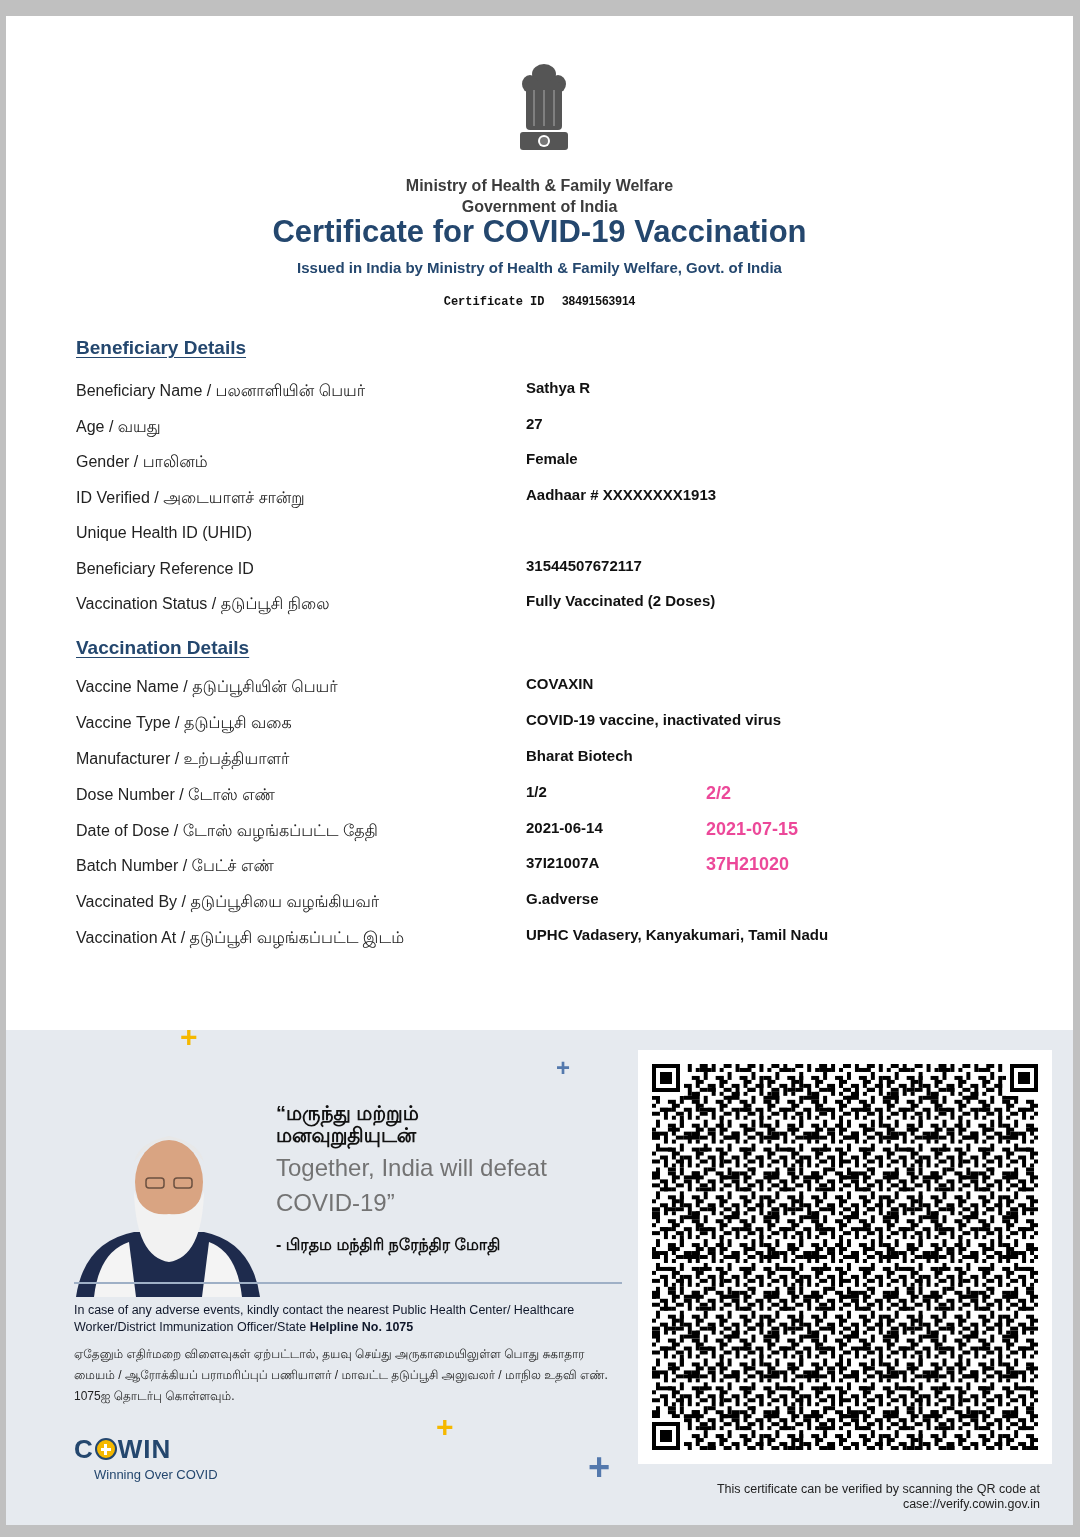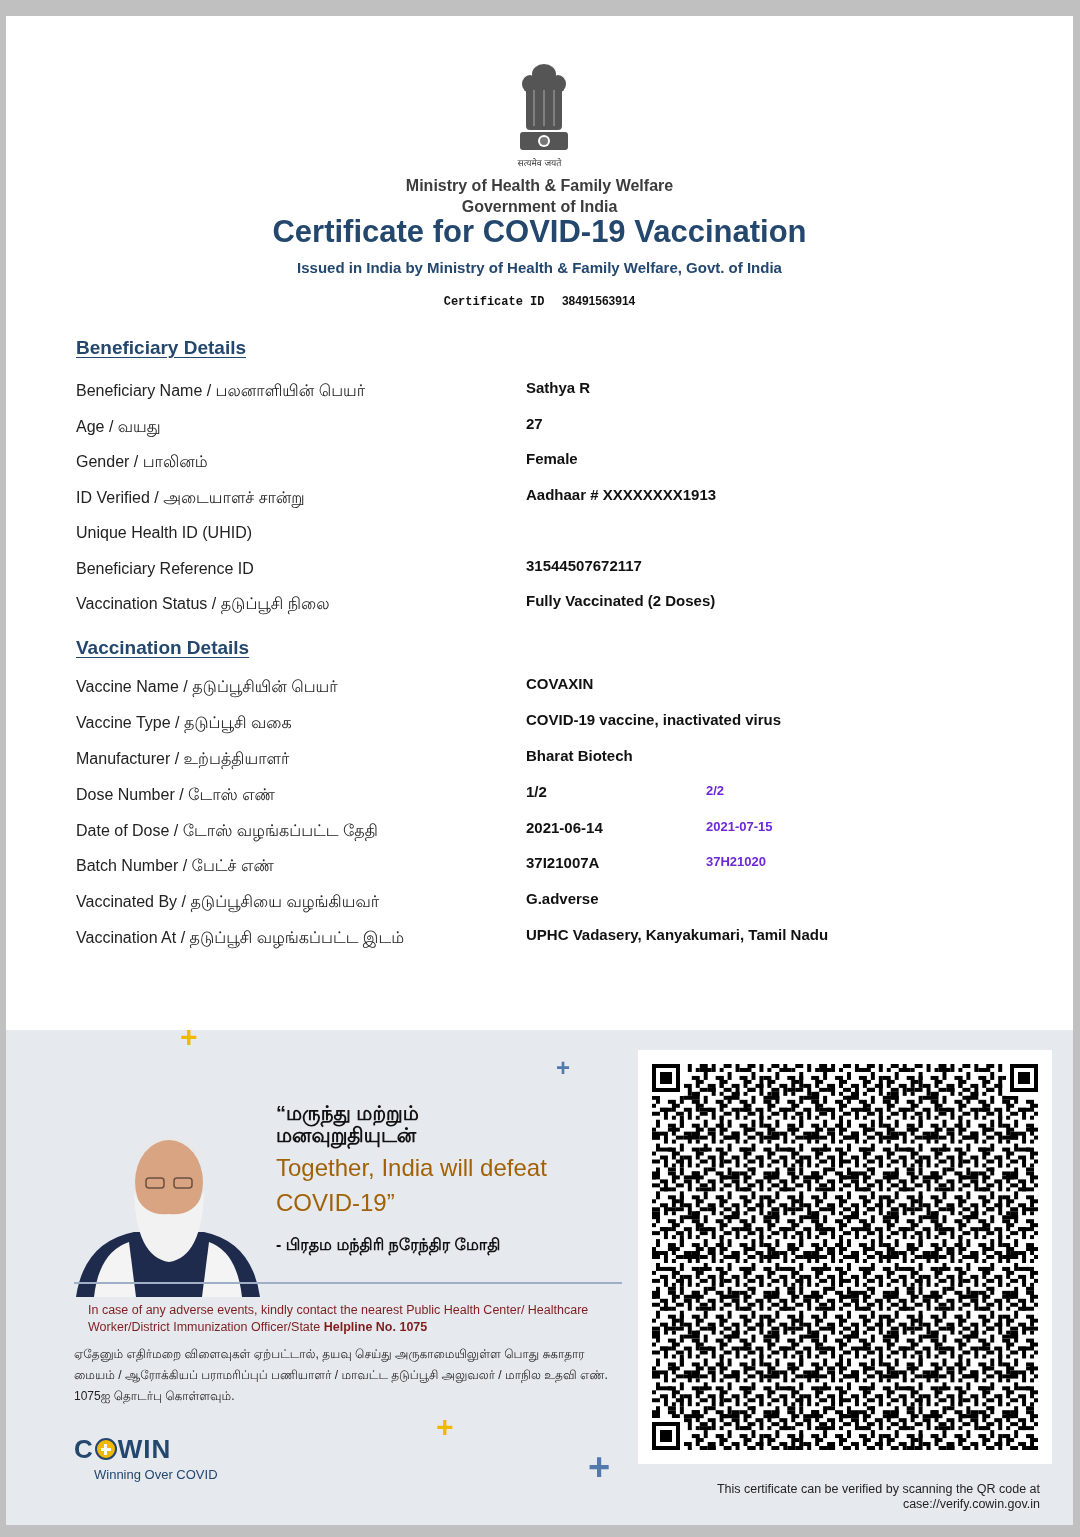--- a/index.html
+++ b/index.html
@@ -10,30 +10,30 @@
   .motto { position:absolute; left:0; width:1067px; top:140px; text-align:center; font-size:9px; color:#333; }
   .ministry { position:absolute; left:0; width:1067px; top:159px; text-align:center; font-size:16px; font-weight:bold; color:#3c3c3c; line-height:21px; }
   .title { position:absolute; left:0; width:1067px; top:198px; text-align:center; font-size:31px; font-weight:bold; color:#24476e; }
   .subtitle { position:absolute; left:0; width:1067px; top:243px; text-align:center; font-size:15px; font-weight:bold; color:#24476e; }
   .certid { position:absolute; left:0; width:1067px; top:278px; text-align:center; font-size:12px; font-weight:bold; color:#111; }
   .certid .lbl { margin-right:14px;font-family:Liberation Mono, monospace; }
   .section-title { position:absolute; left:70px; font-size:19px; font-weight:bold; color:#24476e; text-decoration:underline; text-underline-offset:3px;text-align:right; }
   .row { position:absolute; left:70px; width:960px; height:30px; }
   .row .label { position:absolute; left:0; top:0; font-size:16px; color:#222; white-space:nowrap; }
   .row .value { position:absolute; left:450px; top:-3px; font-size:15px; font-weight:bold; color:#111; white-space:nowrap; }
-  .row .value2 { position:absolute; left:630px; top:-3px; font-size:13px; font-weight:bold; color:#6d28d9; white-space:nowrap; }
+  .row .value2 { position:absolute; left:630px; top:-3px; font-size:18px; font-weight:bold; color:#ec4899; white-space:nowrap; }
   .bottom { position:absolute; left:0; top:1014px; width:1067px; height:495px; background:#e6eaef; }
   .plus { position:absolute; font-weight:bold; line-height:1; }
   .photo { position:absolute; left:68px; top:92px; width:190px; height:175px; }
   .quote { position:absolute; left:270px; top:72px; width:330px; }
   .quote .ta { font-size:20px; font-weight:bold; line-height:22px; color:#111; }
-  .quote .en { font-size:24px; line-height:35px; color:#a16207; margin-top:4px; }
+  .quote .en { font-size:24px; line-height:35px; color:#737373; margin-top:4px; }
   .quote .by { font-size:16px; font-weight:bold; color:#111; margin-top:16px; }
   .divider { position:absolute; left:68px; top:252px; width:548px; height:2px; background:#9fb0c6; }
-  .advice-en { position:absolute; left:68px; top:272px; width:540px; font-size:12.5px; line-height:17px; color:#7f1d1d;margin-left:14px; }
+  .advice-en { position:absolute; left:68px; top:272px; width:540px; font-size:12.5px; line-height:17px; color:#0f172a; }
   .advice-en b { font-weight:bold; }
   .advice-ta { position:absolute; left:68px; top:314px; width:540px; font-size:12px; line-height:21px; color:#222; }
   .cowin { position:absolute; left:68px; top:404px; }
   .cowin .logo { font-size:26px; font-weight:bold; color:#24476e; letter-spacing:1px; }
   .cowin .logo .o { display:inline-block; width:22px; height:22px; border-radius:50%; background:#f5b800; border:2px solid #24476e; vertical-align:-2px; position:relative; box-sizing:border-box; margin:0 1px; }
   .cowin .logo .o:before { content:""; position:absolute; left:4px; top:8px; width:10px; height:3px; background:#fff; }
   .cowin .logo .o:after { content:""; position:absolute; left:7.5px; top:4px; width:3px; height:11px; background:#fff; }
   .cowin .tag { font-size:13px; color:#24476e; margin-left:20px; margin-top:2px; }
   .qr-box { position:absolute; left:632px; top:20px; width:414px; height:414px; background:#fff; }
   .qr { position:absolute; left:14px; top:14px; width:386px; height:386px; }
@@ -53,21 +53,20 @@
       <rect x="6" y="76" width="48" height="18" rx="3"></rect>
     </g>
     <circle cx="30" cy="85" r="6" fill="#fff"></circle>
     <circle cx="30" cy="85" r="4" fill="#777"></circle>
     <g stroke="#fff" stroke-width="1" opacity="0.5">
       <line x1="20" y1="34" x2="20" y2="70"></line>
         <line x1="30" y1="34" x2="30" y2="70"></line>
         <line x1="40" y1="34" x2="40" y2="70"></line>
     </g>
   </svg>
-  <div class="motto">सत्यमेव जयते</div>
 
   <div class="ministry">
     <div>Ministry of Health &amp; Family Welfare</div>
     <div>Government of India</div>
   </div>
 
   <div class="title">Certificate for COVID-19 Vaccination</div>
   <div class="subtitle">Issued in India by Ministry of Health &amp; Family Welfare, Govt. of India</div>
   <div class="certid">
     <span class="lbl">Certificate ID</span>

